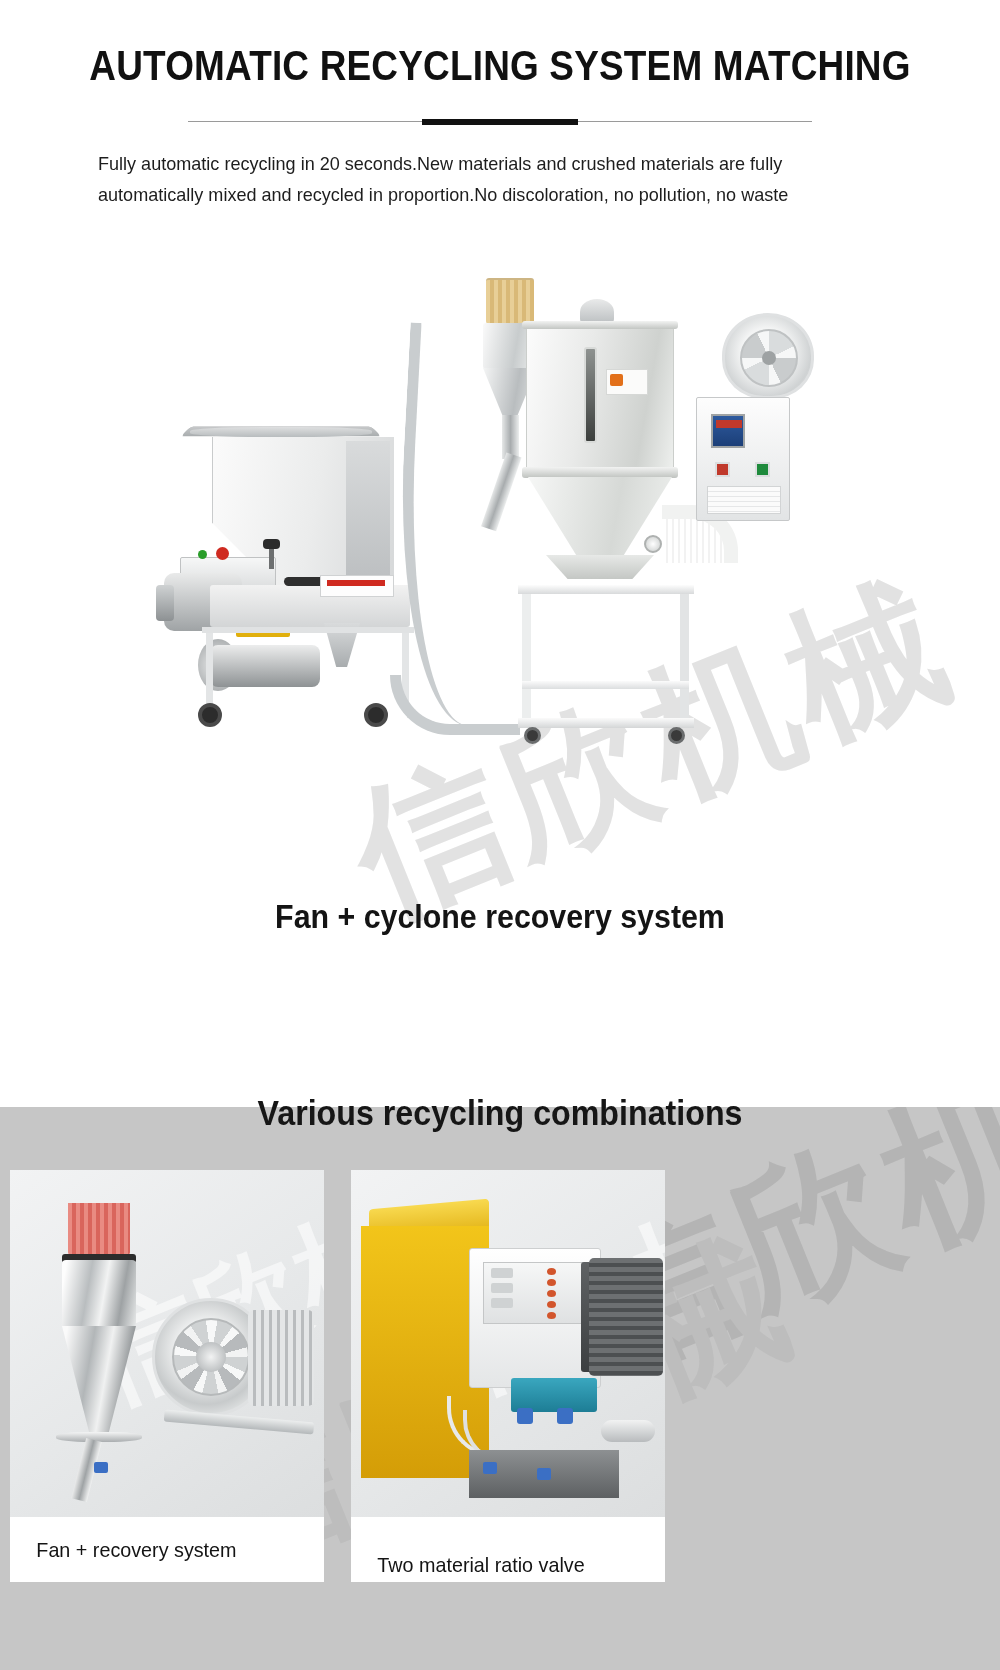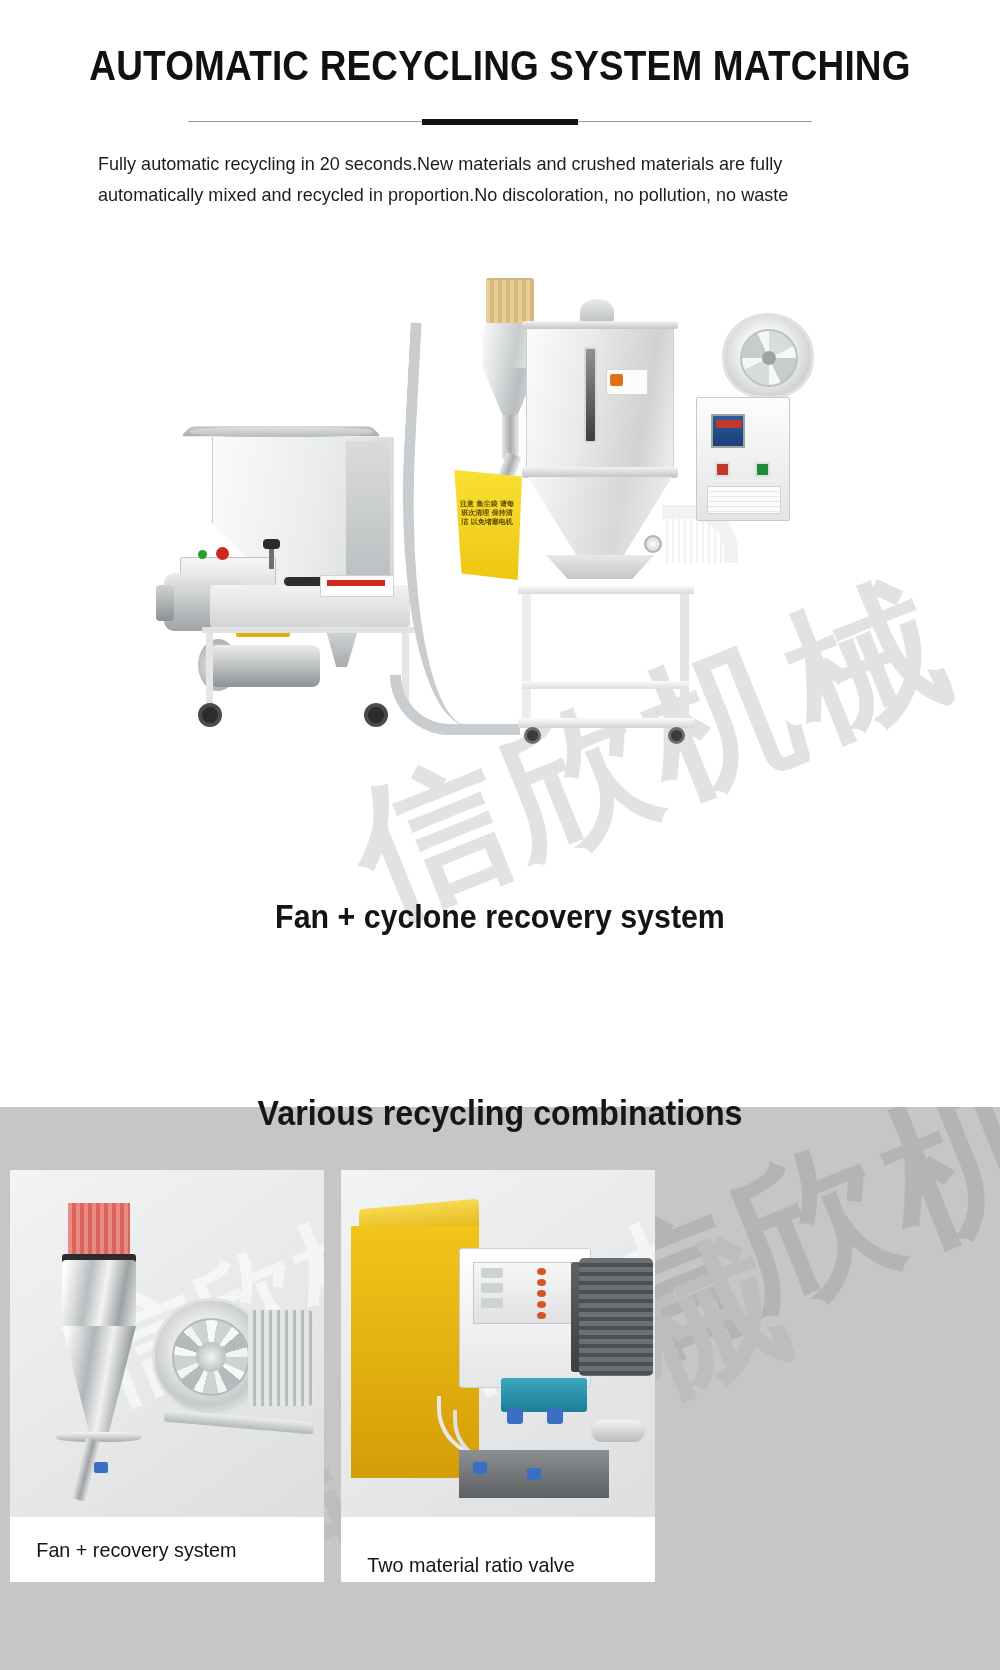--- a/index.html
+++ b/index.html
@@ -316,21 +316,21 @@
     transform:scaleX(0.92);
   }
 
   .cards { position:absolute; left:10px; top:1170px; width:980px; height:412px; }
   .card {
     position:absolute; top:0; width:314px; height:412px;
     background:#ffffff; overflow:hidden;
     display:flex; flex-direction:column;
   }
   .card:nth-child(1) { left:0; }
-  .card:nth-child(2) { left:331px;gap:31px; }
+  .card:nth-child(2) { left:341px;gap:31px; }
   .card:nth-child(3) { left:666px; }
   .card-photo {
     position:relative; width:314px; height:347px;
     background:linear-gradient(145deg,#f2f3f4 0%,#e6e8e9 55%,#dcdedf 100%);
     overflow:hidden;
   }
   .card-caption {
     flex:1; display:flex; align-items:center;
     padding-left:28px;
     font-size:21px; color:#141414; background:#fff;
@@ -508,26 +508,20 @@
       <div class="hose2"></div>
 
       <div>
         <div class="filter-cart"></div>
         <div class="cyclone-top"></div>
         <div class="cyclone-cone"></div>
         <div class="cyclone-pipe"></div>
         <div class="elbow"></div>
       </div>
 
-      <div class="yellow-bag">
-        <div class="bag-txt">注意 集尘袋
-请每班次清理
-保持清洁
-以免堵塞电机</div>
-      </div>
 
       <div>
         <div class="dryer-lid"></div>
         <div class="dryer-barrel"></div>
         <div class="dryer-band-top"></div>
         <div class="sight-glass"></div>
         <div class="warn-label"></div>
         <div class="dryer-band-bot"></div>
         <div class="dryer-cone"></div>
         <div class="dryer-foot"></div>

